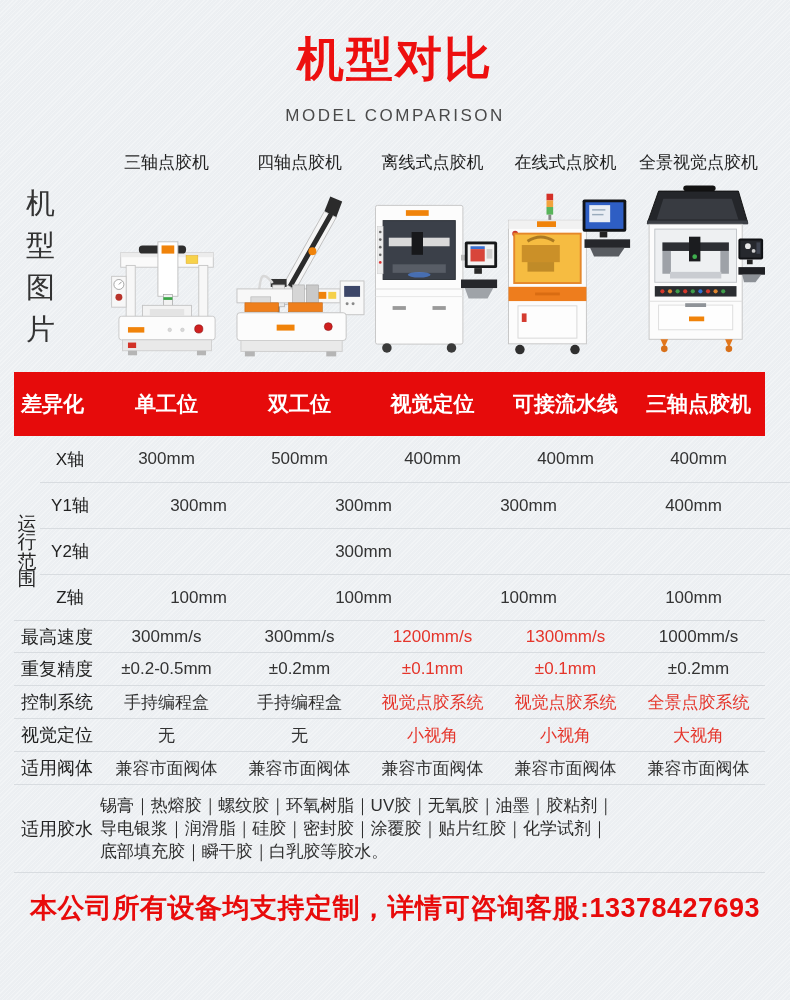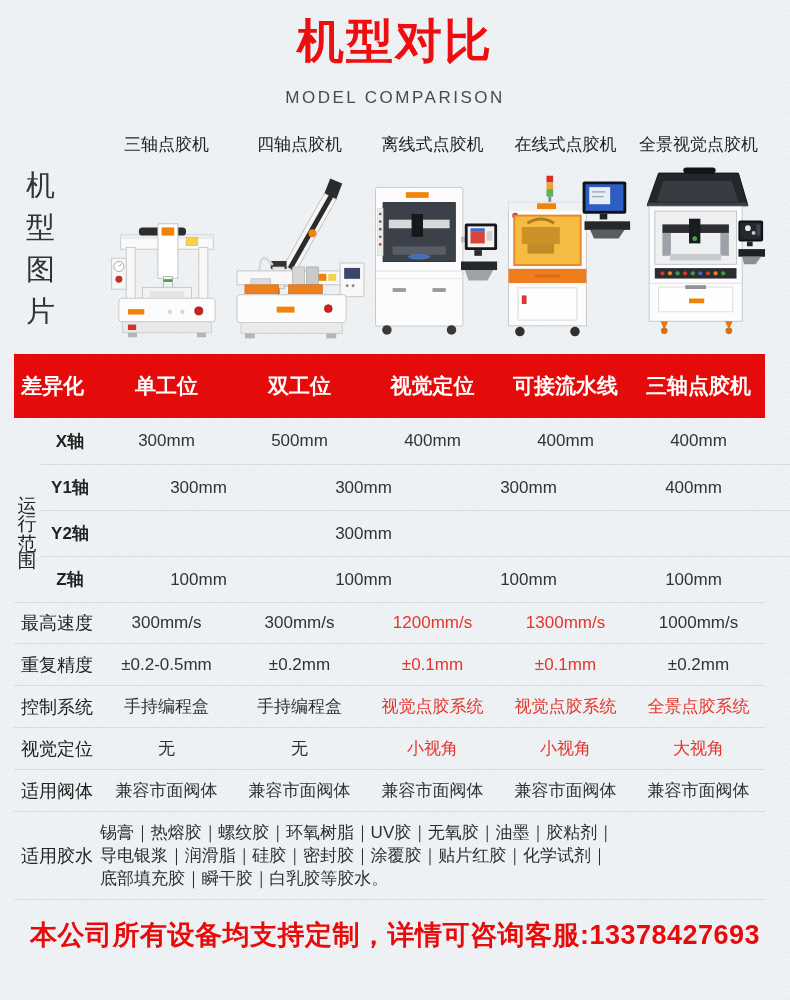--- a/index.html
+++ b/index.html
@@ -11,21 +11,21 @@
     background:
       repeating-linear-gradient(135deg, rgba(255,255,255,0.22) 0 1px, rgba(0,0,0,0.008) 1px 3px),
       #eef1f4;
     font-family: "Liberation Sans", "DejaVu Sans", sans-serif;
     color: #222;
     overflow: hidden;
   }
 
   
   .title {
-    margin: 0; padding-top: 10px;
+    margin: 0; padding-top: 28px;
     text-align: center;
     font-size: 47px; font-weight: bold;
     color: #ed0f0f; letter-spacing: 2px;
   }
   .subtitle {
     margin-top: 15px;
     text-align: center;
     font-size: 17px; color: #4a4a4a;
     letter-spacing: 2.5px;
   }
@@ -79,23 +79,23 @@
     font-size: 19px; letter-spacing: 19px; color: #222;
     padding-top: 16px;
   }
   .range-rows { flex: 1; }
   .axis-row {
     display: grid;
     grid-template-columns: 60px repeat(5, 133px);
     height: 46px; align-items: center;
   }
   .axis-row + .axis-row { border-top: 1px solid #d8dce0; gap: 32px; }
-  .axis-name { text-align: center; font-size: 17px; color: #222; font-weight: bold; }
-
-  .full-row { height: 42px; align-items: center; border-bottom: 1px solid #d8dce0; }
+  .axis-name { text-align: center; font-size: 17px; color: #222; }
+
+  .full-row { height: 33px; align-items: center; border-bottom: 1px solid #d8dce0; }
   .full-row.first { border-top: 1px solid #d8dce0; }
   .row-label { text-align: center; font-size: 18px; color: #222; white-space: nowrap; }
   .cell { text-align: center; font-size: 17px; color: #333; white-space: nowrap; }
   .cell.hl, .hl { color: #e5352b; }
 
   .glue-row { height: 88px; align-items: center; border-bottom: 1px solid #d8dce0; }
   .glue-text {
     grid-column: 2 / 7;
     font-size: 17px; line-height: 23px; color: #2e2e2e;
   }

